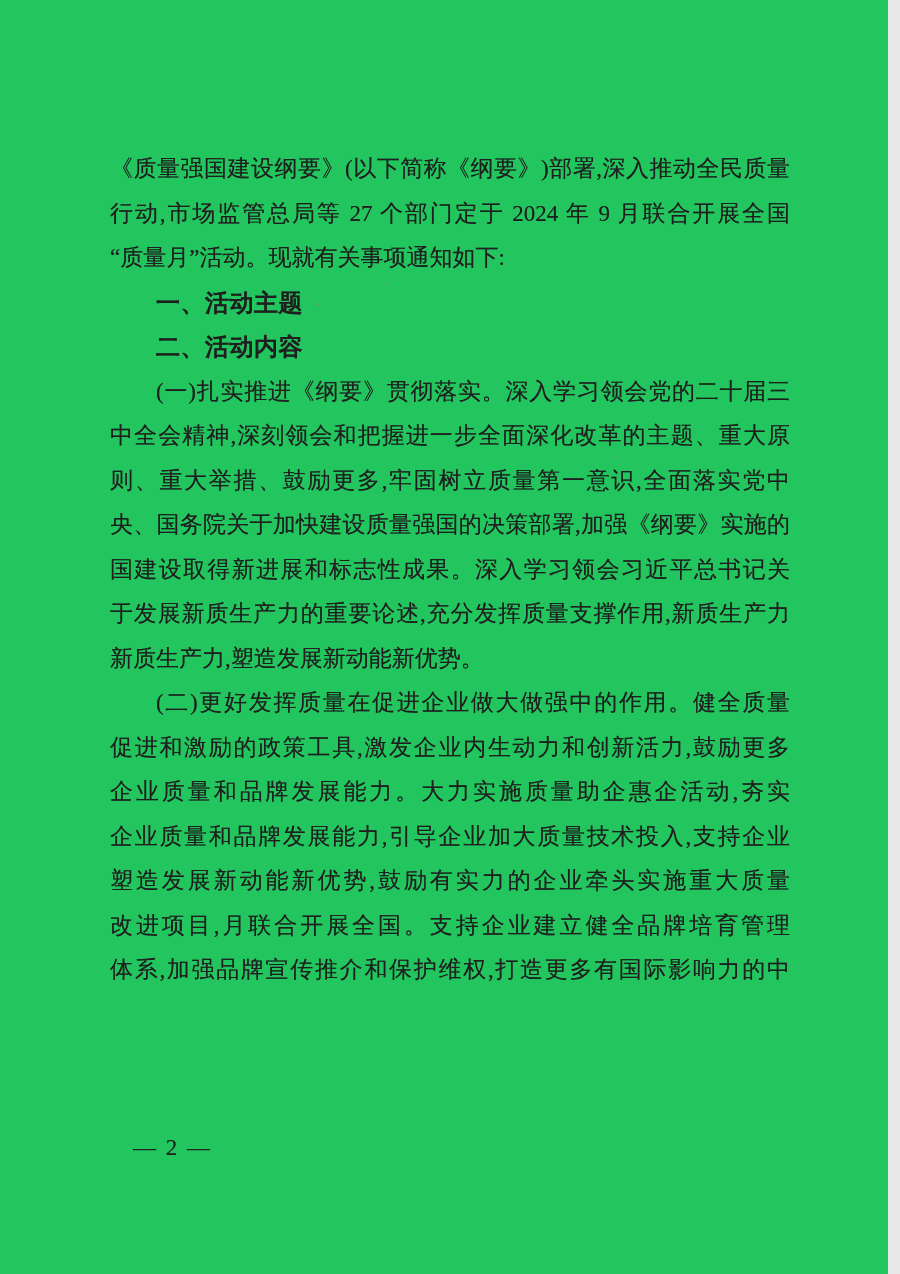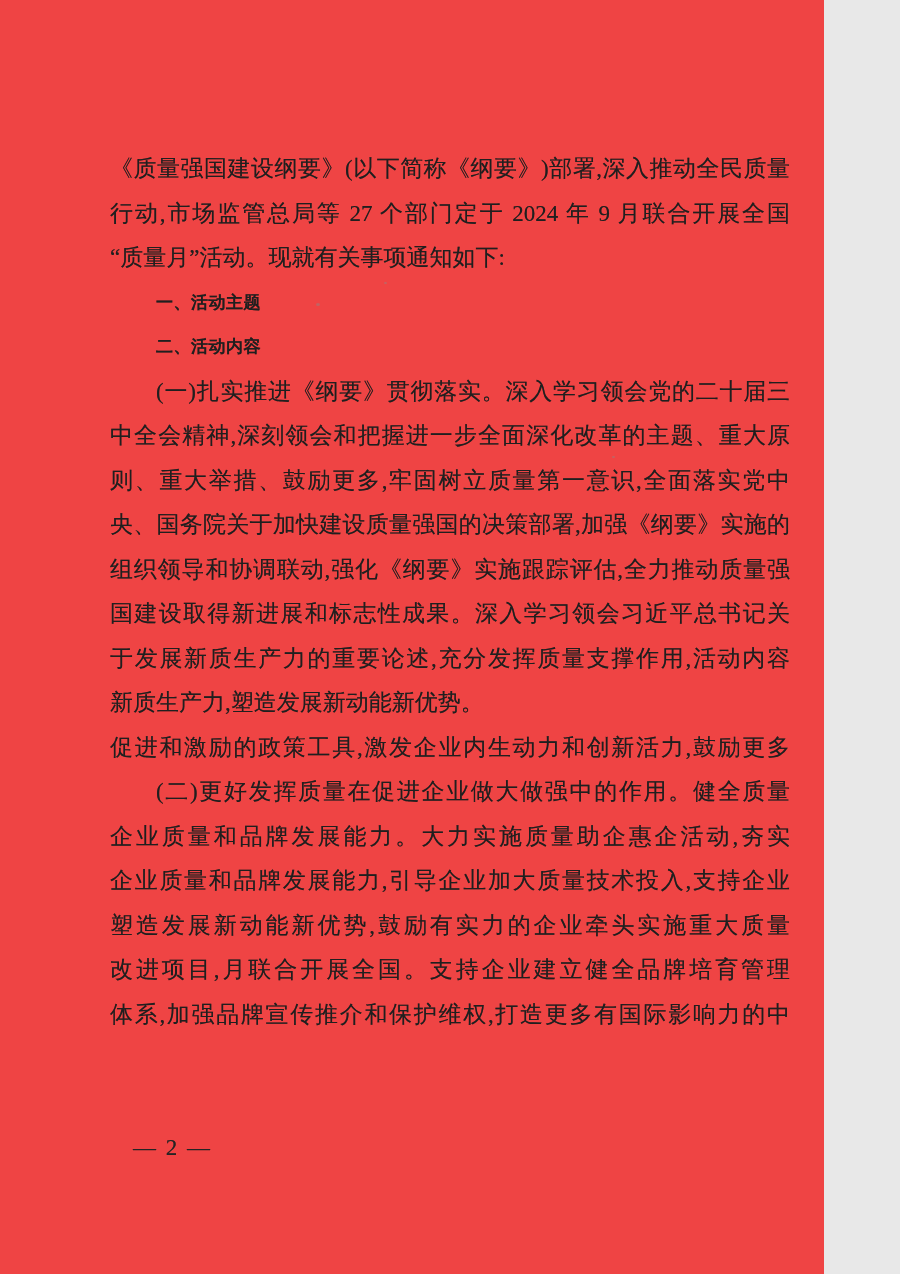--- a/index.html
+++ b/index.html
@@ -2,23 +2,23 @@
 <html><head>
 <meta charset="utf-8">
 <style>
   html, body {
     margin: 0;
     padding: 0;
     background: #e8e8e8;
   }
   .page {
     position: relative;
-    width: 824px;
+    width: 888px;
     height: 1274px;
-    background: #ef4444;
+    background: #22c55e;
     overflow: hidden;
     font-family: "Liberation Serif", "DejaVu Serif", serif;
     color: #1f1f1f;
   }
   .text-block {
     position: absolute;
     left: 110px;
     top: 147px;
     width: 680px;
   }
@@ -34,21 +34,21 @@
     text-align: justify;
     text-align-last: justify;
     text-justify: inter-character;
   }
   .line.indent {
     text-indent: 46px;
   }
   .line.heading {
     font-family: "Liberation Sans", "DejaVu Sans", sans-serif;
     font-weight: 700;
-    font-size: 17px;
+    font-size: 24px;
     letter-spacing: 0.5px;
   }
   .footer {
     position: absolute;
     left: 133px;
     top: 1128px;
     font-size: 23px;
     line-height: 40px;
     letter-spacing: 2px;
     color: #242424;
@@ -71,26 +71,25 @@
   <div class="text-block">
       <div class="line j">《质量强国建设纲要》(以下简称《纲要》)部署,深入推动全民质量</div>
       <div class="line j">行动,市场监管总局等 27 个部门定于 2024 年 9 月联合开展全国</div>
       <div class="line">“质量月”活动。现就有关事项通知如下:</div>
       <div class="line heading indent">一、活动主题</div>
       <div class="line heading indent">二、活动内容</div>
       <div class="line j indent">(一)扎实推进《纲要》贯彻落实。深入学习领会党的二十届三</div>
       <div class="line j">中全会精神,深刻领会和把握进一步全面深化改革的主题、重大原</div>
       <div class="line j">则、重大举措、鼓励更多,牢固树立质量第一意识,全面落实党中</div>
       <div class="line j">央、国务院关于加快建设质量强国的决策部署,加强《纲要》实施的</div>
-      <div class="line j">组织领导和协调联动,强化《纲要》实施跟踪评估,全力推动质量强</div>
       <div class="line j">国建设取得新进展和标志性成果。深入学习领会习近平总书记关</div>
-      <div class="line j">于发展新质生产力的重要论述,充分发挥质量支撑作用,活动内容</div>
+      <div class="line j">于发展新质生产力的重要论述,充分发挥质量支撑作用,新质生产力</div>
       <div class="line">新质生产力,塑造发展新动能新优势。</div>
+      <div class="line j indent">(二)更好发挥质量在促进企业做大做强中的作用。健全质量</div>
       <div class="line j">促进和激励的政策工具,激发企业内生动力和创新活力,鼓励更多</div>
-      <div class="line j indent">(二)更好发挥质量在促进企业做大做强中的作用。健全质量</div>
       <div class="line j">企业质量和品牌发展能力。大力实施质量助企惠企活动,夯实</div>
       <div class="line j">企业质量和品牌发展能力,引导企业加大质量技术投入,支持企业</div>
       <div class="line j">塑造发展新动能新优势,鼓励有实力的企业牵头实施重大质量</div>
       <div class="line j">改进项目,月联合开展全国。支持企业建立健全品牌培育管理</div>
       <div class="line j">体系,加强品牌宣传推介和保护维权,打造更多有国际影响力的中</div>
     </div>
   <div class="footer">— 2 —</div>
   <div class="speck s1"></div>
   <div class="speck s2"></div>
   <div class="speck s3"></div>

